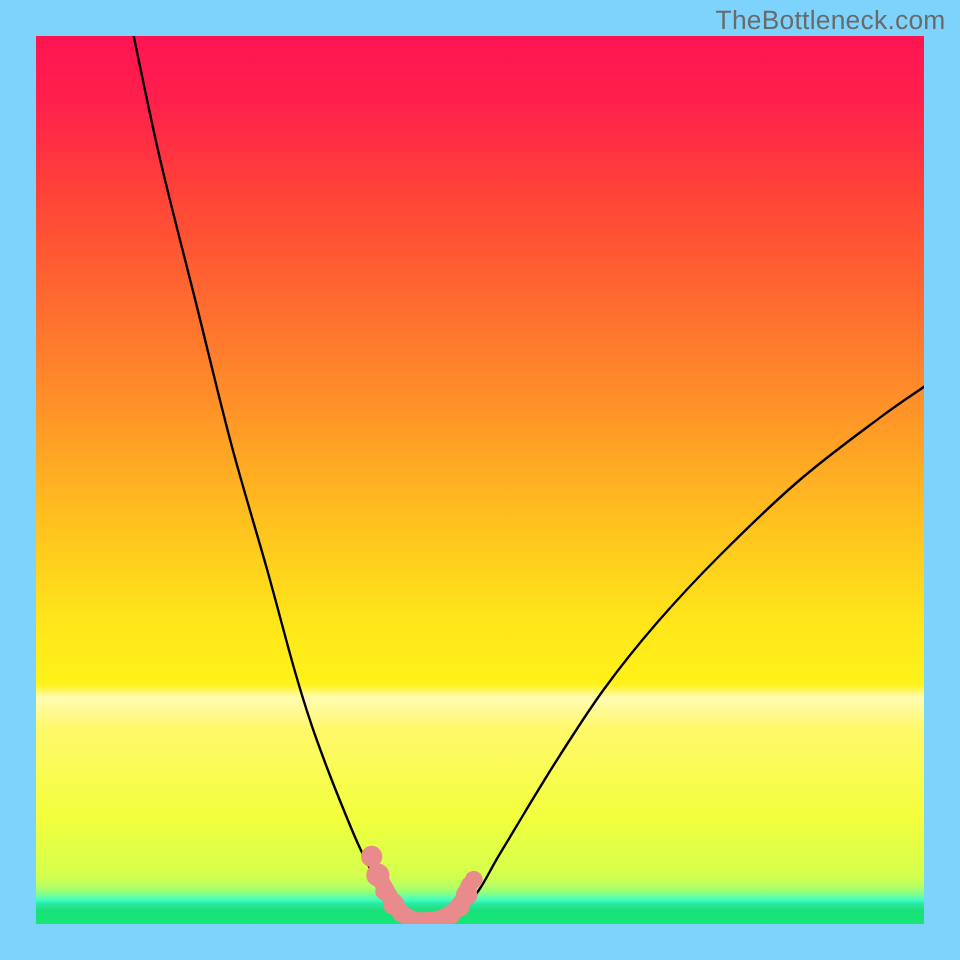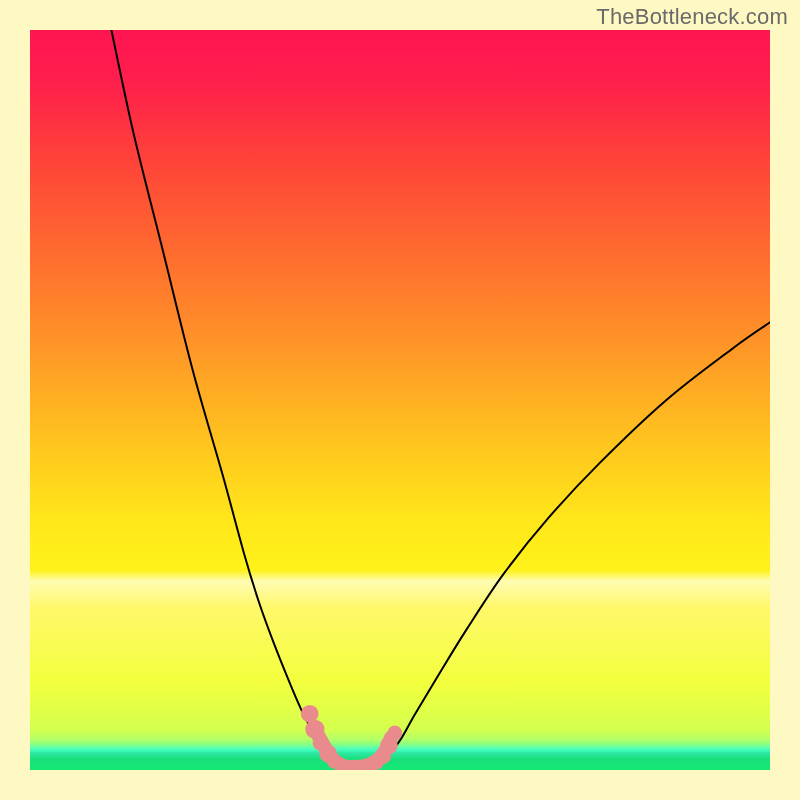--- a/index.html
+++ b/index.html
@@ -10,21 +10,21 @@
     background: #000;
     overflow: hidden;
     font-family: Arial, Helvetica, sans-serif;
   }
   .frame {
     position: absolute;
     left: 0;
     top: 0;
     width: 800px;
     height: 800px;
-    background: #fef9c3;
+    background: #7dd3fc;
   }
   .plot-area {
     position: absolute;
     left: 30px;
     top: 30px;
     width: 740px;
     height: 740px;
     overflow: hidden;
   }
   .gradient {

